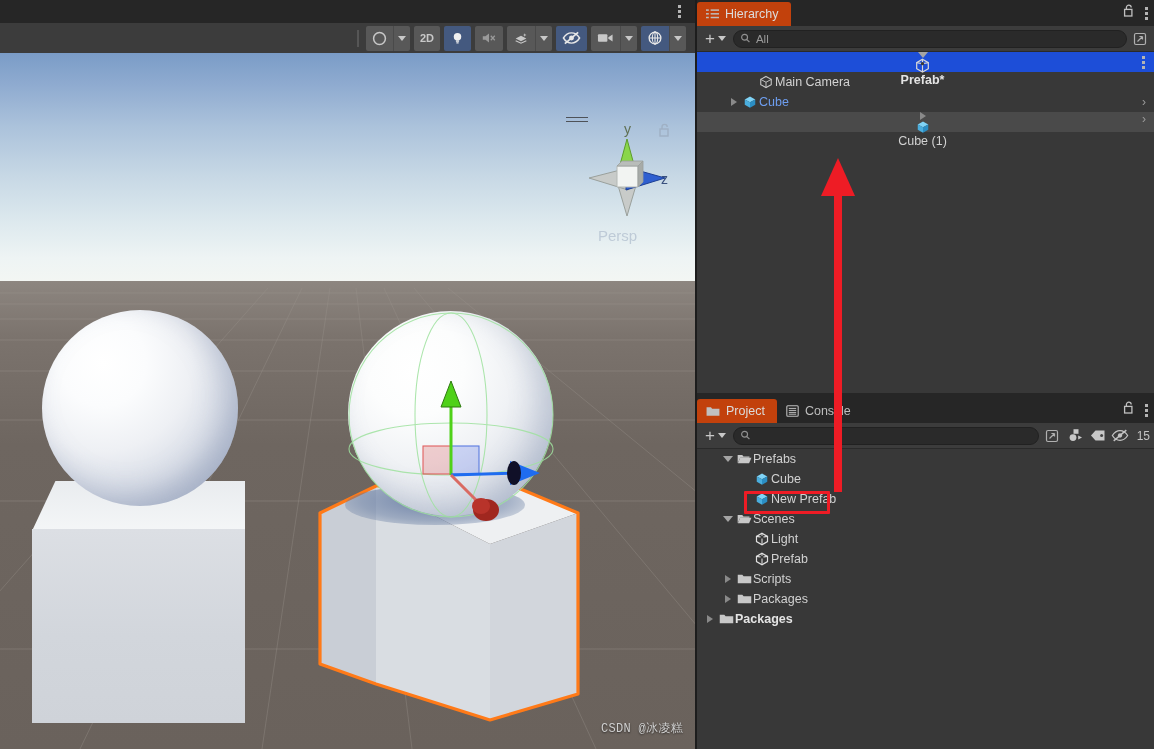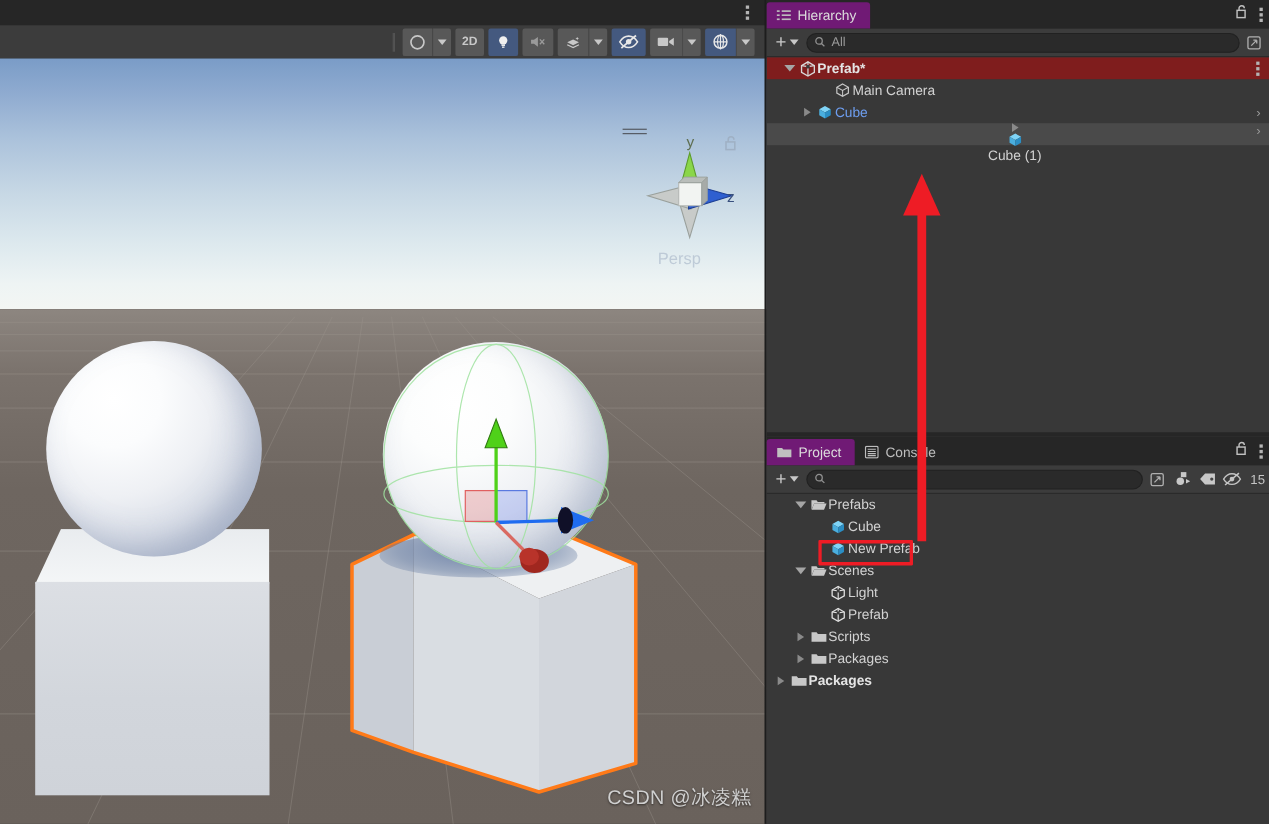--- a/index.html
+++ b/index.html
@@ -118,40 +118,41 @@
   .persp-label {
     position: absolute; left: 598px; top: 174px;
     color: #b8c5d3; font-size: 15px; opacity: .85;
   }
   .nav-hamburger { position: absolute; left: 566px; top: 64px; width: 22px; height: 9px; }
   .nav-hamburger i { display: block; height: 1px; background: #4e5258; margin-bottom: 3px; }
   .nav-lock { position: absolute; left: 658px; top: 70px; }
 
   .watermark {
     position: absolute; right: 14px; bottom: 12px;
-    color: #d0d0d0; font-size: 18px; letter-spacing: .3px;
+    color: #d0d0d0; font-size: 12px; letter-spacing: .3px;
     text-shadow: 0 1px 2px rgba(0,0,0,.6);
+    font-family: Liberation Mono, monospace;
   }
 
   
   .right-col {
     position: absolute; left: 697px; top: 0; width: 457px; height: 749px;
     background: #383838;
   }
   .panel-tabbar {
     height: 26px; background: #262626;
     display: flex; align-items: flex-end; position: relative;
   }
   .panel-tab {
     height: 24px; padding: 0 12px 0 9px;
     display: flex; align-items: center; gap: 6px;
     color: #bdbdbd; font-size: 12.5px;
     background: transparent;
   }
-  .panel-tab.active { background: #701a75; color: #dcdcdc; border-radius: 3px 3px 0 0; }
+  .panel-tab.active { background: #c2410c; color: #dcdcdc; border-radius: 3px 3px 0 0; }
   .panel-tab-icons { position: absolute; right: 6px; top: 4px; display: flex; align-items: center; gap: 10px; }
   .dots3 { display: flex; flex-direction: column; gap: 2px; }
   .dots3 i { width: 3px; height: 3px; background: #b4b4b4; display: block; }
 
   .panel-toolbar {
     height: 26px; background: #3c3c3c;
     display: flex; align-items: center; padding: 0 4px; gap: 3px;
     border-bottom: 1px solid #2a2a2a;
   }
   .plus-btn { display: flex; align-items: center; gap: 3px; padding: 0 4px; height: 19px; }
@@ -163,21 +164,21 @@
   .search-box .txt { color: #7a7a7a; font-size: 11.5px; }
   .search-box .txt.filled { color: #9a9a9a; }
   .sq-btn { width: 20px; height: 20px; display: flex; align-items: center; justify-content: center; }
 
   .hierarchy-body { height: 351px; background: #383838; position: relative; overflow: hidden; }
   .tree-row {
     height: 20px; display: flex; align-items: center;
     color: #d2d2d2; font-size: 12.5px; position: relative;
     padding-right: 6px;
   }
-  .tree-row.root-row { background: #7f1d1d; font-weight: bold; color: #e4e4e4; }
+  .tree-row.root-row { background: #1d4ed8; font-weight: bold; color: #e4e4e4; flex-direction: column; }
   .tree-row.selected { background: #4a4a4a; flex-direction: column; }
   .tw { width: 14px; display: flex; align-items: center; justify-content: center; flex-shrink: 0; }
   .tw-arrow { width: 0; height: 0; border-top: 4px solid transparent; border-bottom: 4px solid transparent; border-left: 6px solid #8a8a8a; }
   .tw-arrow.open { border-left: 5px solid transparent; border-right: 5px solid transparent; border-top: 6px solid #a5a5a5; border-bottom: none; }
   .ic { width: 18px; display: flex; align-items: center; justify-content: center; flex-shrink: 0; }
   .row-label { white-space: nowrap; }
   .row-label.prefab-blue { color: #6e9ef0; }
   .row-chevron { position: absolute; right: 8px; color: #9a9a9a; font-size: 12px; }
   .row-dots { position: absolute; right: 9px; top: 4px; }
 

